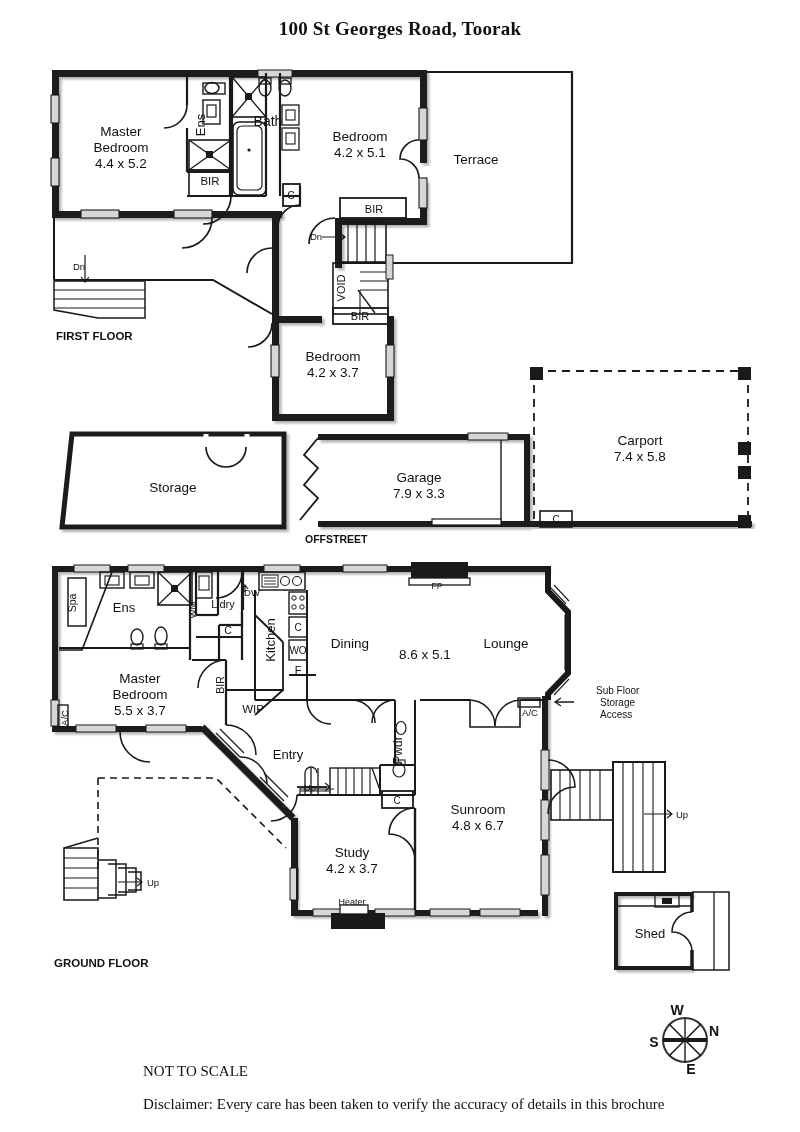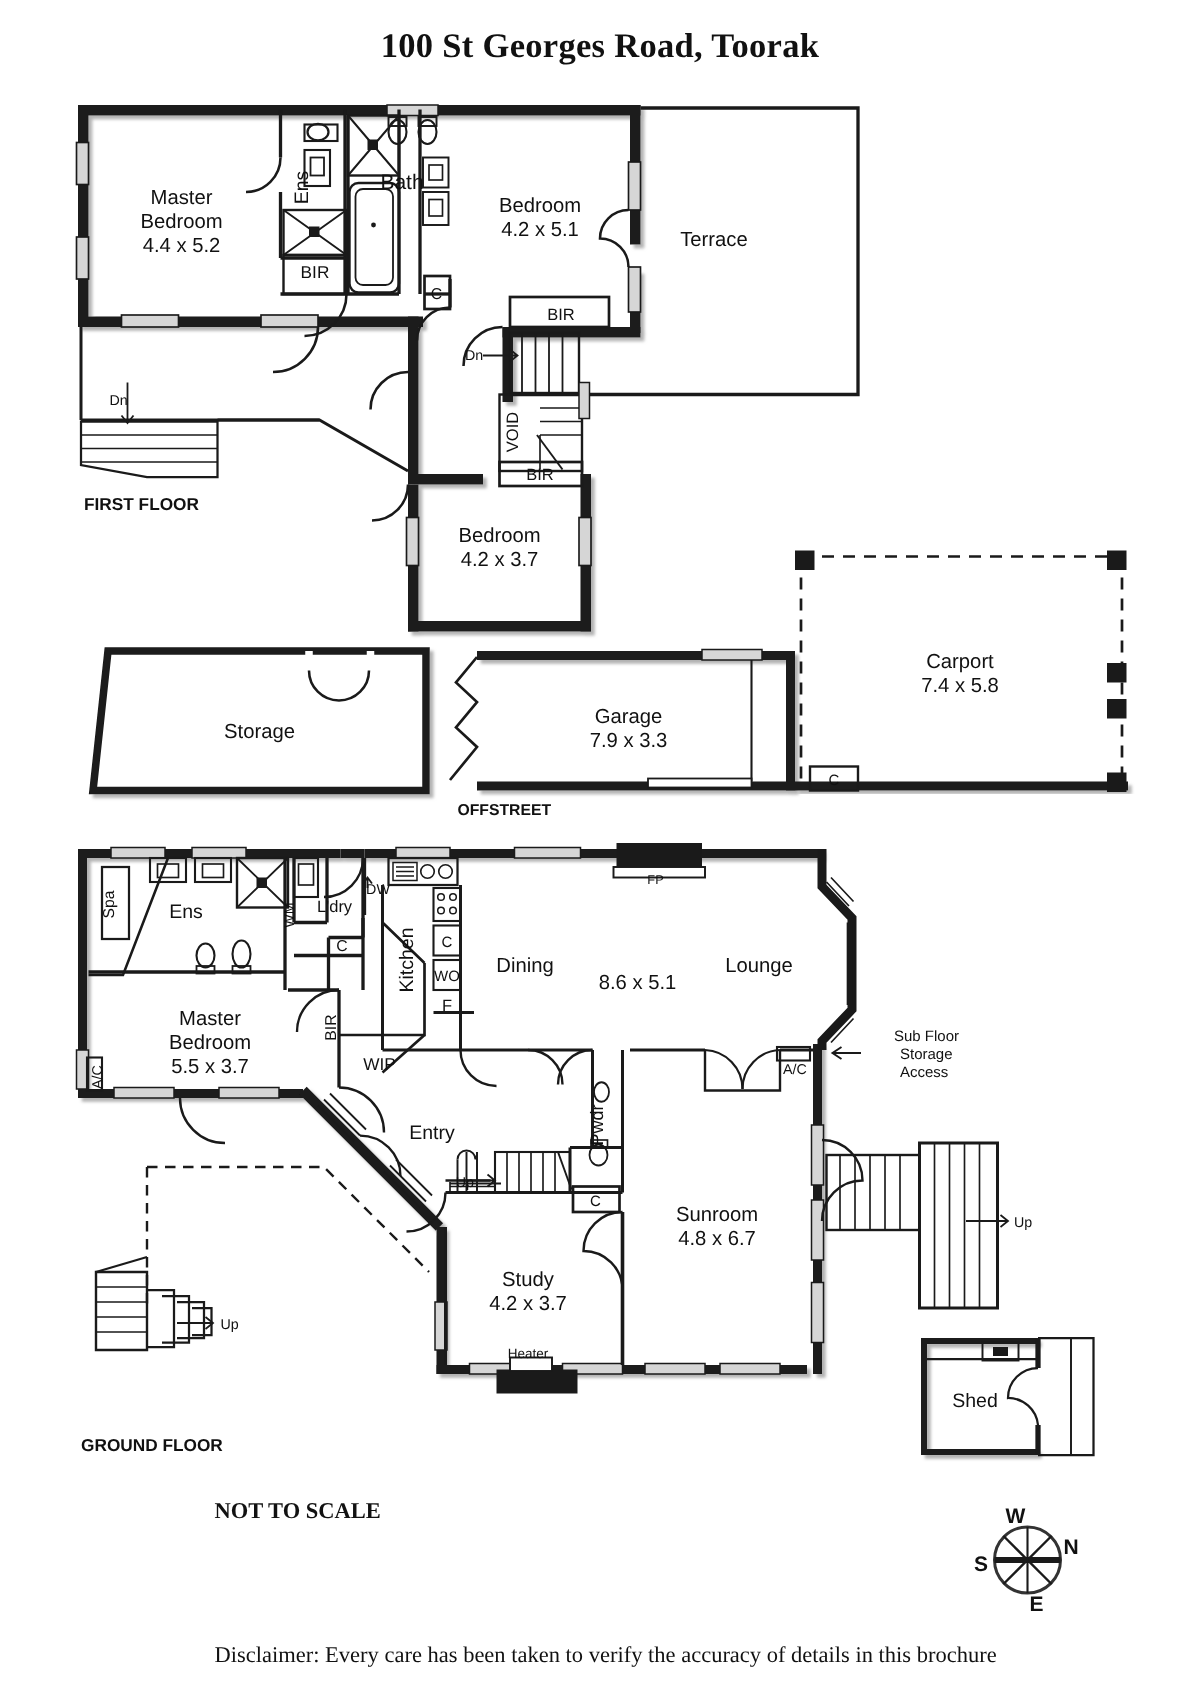--- a/index.html
+++ b/index.html
@@ -1,21 +1,21 @@
 <!DOCTYPE html>
 <html><head>
 <meta charset="utf-8">
 <style>
   html,body{margin:0;padding:0;background:#ffffff;}
   body{width:800px;height:1132px;font-family:"Liberation Sans",sans-serif;color:#1a1a1a;overflow:hidden;}
   #stage{position:relative;width:800px;height:1132px;}
   .title{position:absolute;left:0;top:18px;width:800px;text-align:center;
-         font-family:"Liberation Serif",serif;font-weight:bold;font-size:23px;letter-spacing:.2px;color:#111;}
+         font-family:"Liberation Serif",serif;font-weight:bold;font-size:19px;letter-spacing:.2px;color:#111;}
   .footer{position:absolute;left:143px;font-family:"Liberation Serif",serif;font-size:15px;color:#111;}
-  #nts{top:1000px;font-weight:bold;}
+  #nts{top:1063px;}
   #disc{top:1084px;margin-top:12px;}
   svg{position:absolute;left:0;top:0;}
   text{font-family:"Liberation Sans",sans-serif;fill:#111;}
 </style>
 </head>
 <body>
 
 <div id="stage">
 
   <div class="title">100 St Georges Road, Toorak</div>

